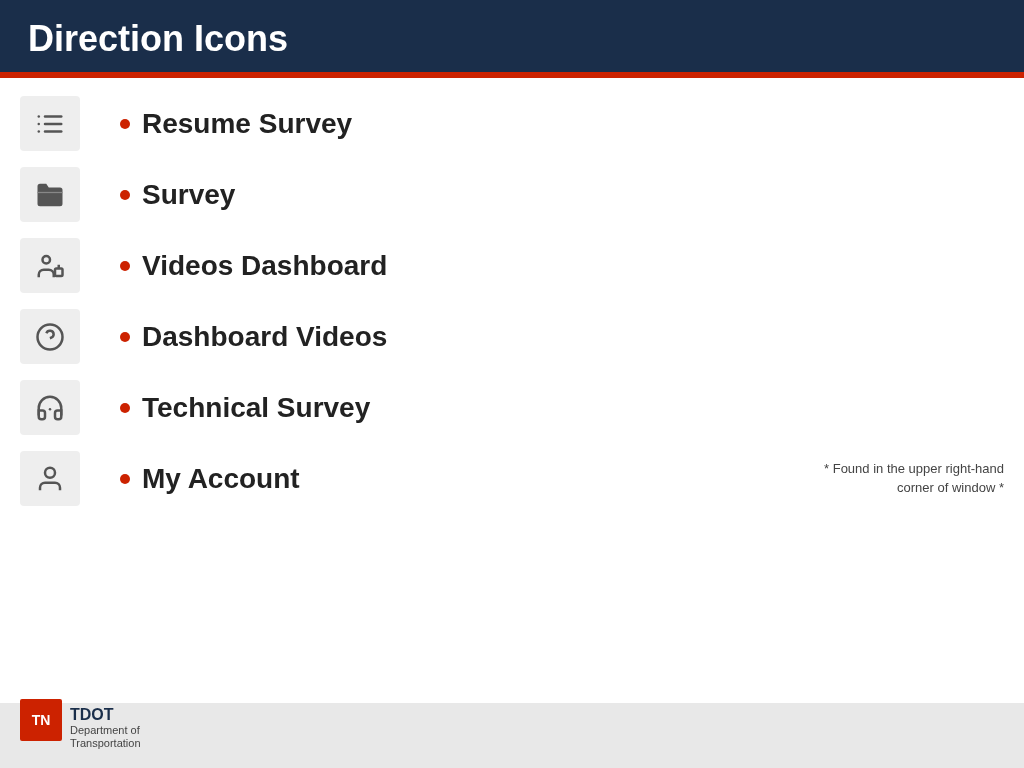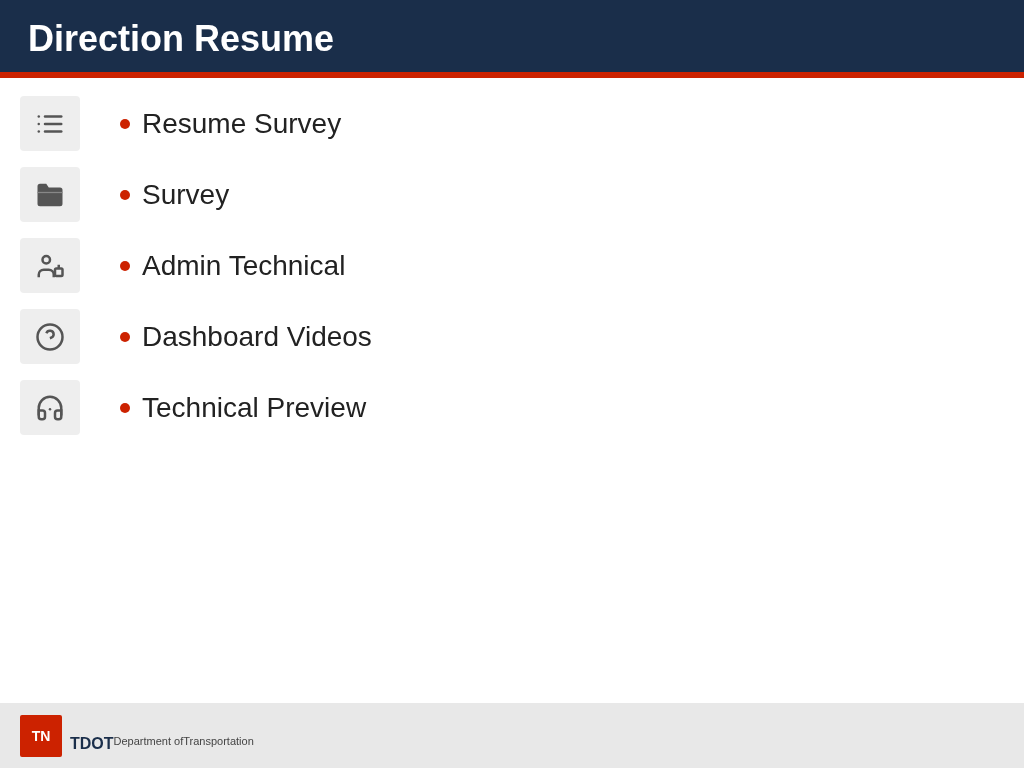--- a/index.html
+++ b/index.html
@@ -89,38 +89,38 @@
       width: 10px;
       height: 10px;
       background: #cc2200;
       border-radius: 50%;
       flex-shrink: 0;
     }
 
     .menu-label {
       font-size: 28px;
       color: #222222;
-      font-weight: 400;
+      font-weight: 700;
     }
 
     .note-text {
       margin-left: auto;
       font-size: 13px;
       color: #444444;
       text-align: right;
       max-width: 200px;
       line-height: 1.4;
     }
 
     .footer {
       background: #e8e8e8;
       height: 65px;
       display: flex;
-      align-items: center;
-      padding: 10px 20px;
+      align-items: flex-end;
+      padding: 18px 20px;
       gap: 10px;
       flex-shrink: 0;
     }
 
     .footer-logo {
       display: flex;
       align-items: center;
       gap: 8px;
     }
 
@@ -133,21 +133,21 @@
       justify-content: center;
       color: white;
       font-weight: bold;
       font-size: 14px;
       border-radius: 2px;
       flex-shrink: 0;
     }
 
     .tdot-text {
       display: flex;
-      flex-direction: row;
+      flex-direction: column;
       margin-top: 16px;
     }
 
     .tdot-name {
       font-size: 16px;
       font-weight: bold;
       color: #1a2e4a;
     }
 
     .tdot-sub {
@@ -159,21 +159,21 @@
     .my-account-row {
       display: flex;
       align-items: center;
       width: 100%;
     }
   </style>
 </head>
 <body>
 
 <div class="header">
-  <h1 class="header-title">Direction Resume</h1>
+  <h1 class="header-title">Direction Icons</h1>
 </div>
 
 <div class="main-content">
   <div class="menu-list">
 
     <div class="menu-item">
       <div class="icon-box">
         <svg class="icon-svg" viewBox="0 0 24 24" fill="none" stroke="#555" stroke-width="2" stroke-linecap="round" stroke-linejoin="round">
           <line x1="8" y1="6" x2="21" y2="6"></line>
           <line x1="8" y1="12" x2="21" y2="12"></line>
@@ -207,21 +207,21 @@
       <div class="icon-box">
         <svg class="icon-svg" viewBox="0 0 24 24" fill="none" stroke="#555" stroke-width="2">
           <circle cx="9" cy="7" r="3"></circle>
           <path d="M3 21v-2a4 4 0 0 1 4-4h4a4 4 0 0 1 4 4v2"></path>
           <rect x="16" y="14" width="6" height="6" rx="1"></rect>
           <line x1="19" y1="11" x2="19" y2="14"></line>
         </svg>
       </div>
       <div class="menu-label-wrapper">
         <div class="bullet"></div>
-        <span class="menu-label">Admin Technical</span>
+        <span class="menu-label">Videos Dashboard</span>
       </div>
     </div>
 
     <div class="menu-item">
       <div class="icon-box">
         <svg class="icon-svg" viewBox="0 0 24 24" fill="none" stroke="#555" stroke-width="2">
           <circle cx="12" cy="12" r="10"></circle>
           <path d="M9.09 9a3 3 0 0 1 5.83 1c0 2-3 3-3 3"></path>
           <line x1="12" y1="17" x2="12.01" y2="17" stroke-width="3"></line>
         </svg>
@@ -236,25 +236,40 @@
       <div class="icon-box">
         <svg class="icon-svg" viewBox="0 0 24 24" fill="none" stroke="#555" stroke-width="2">
           <path d="M3 18v-6a9 9 0 0 1 18 0v6"></path>
           <path d="M21 19a2 2 0 0 1-2 2h-1a2 2 0 0 1-2-2v-3a2 2 0 0 1 2-2h3z"></path>
           <path d="M3 19a2 2 0 0 0 2 2h1a2 2 0 0 0 2-2v-3a2 2 0 0 0-2-2H3z"></path>
           <circle cx="12" cy="13" r="1" fill="#555" stroke="none"></circle>
         </svg>
       </div>
       <div class="menu-label-wrapper">
         <div class="bullet"></div>
-        <span class="menu-label">Technical Preview</span>
-      </div>
-    </div>
-
-
+        <span class="menu-label">Technical Survey</span>
+      </div>
+    </div>
+
+
+    <div class="menu-item">
+      <div class="icon-box">
+        <svg class="icon-svg" viewBox="0 0 24 24" fill="none" stroke="#555" stroke-width="2">
+          <path d="M20 21v-2a4 4 0 0 0-4-4H8a4 4 0 0 0-4 4v2"></path>
+          <circle cx="12" cy="7" r="4"></circle>
+        </svg>
+      </div>
+      <div class="my-account-row">
+        <div class="menu-label-wrapper">
+          <div class="bullet"></div>
+          <span class="menu-label">My Account</span>
+        </div>
+        <span class="note-text">* Found in the upper right-hand corner of window *</span>
+      </div>
+    </div>
 
   </div>
 </div>
 
 <div class="footer">
   <div class="footer-logo">
     <div class="tn-logo">TN</div>
     <div class="tdot-text">
       <span class="tdot-name">TDOT</span>
       <span class="tdot-sub">Department of</span>

